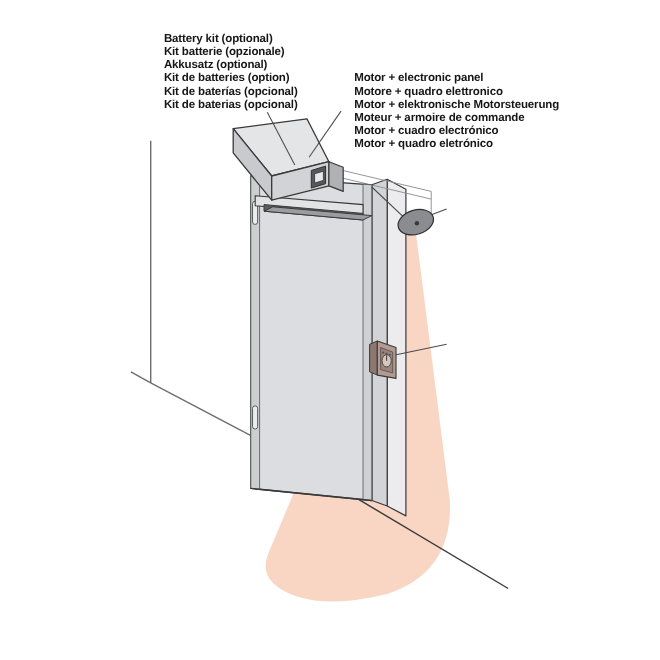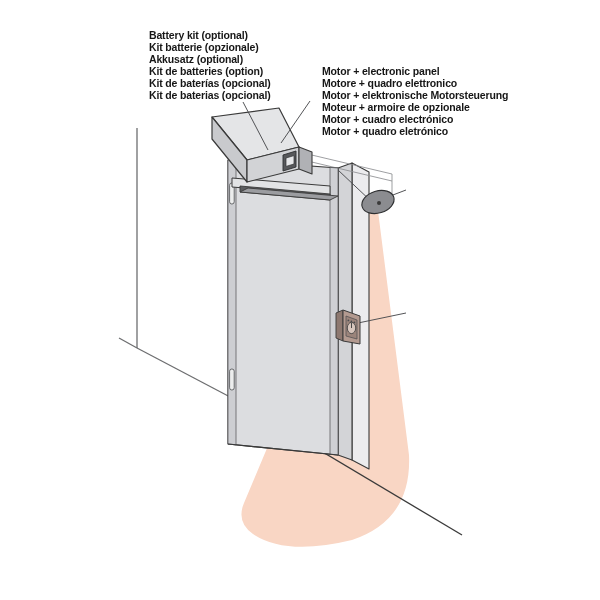--- a/index.html
+++ b/index.html
@@ -166,20 +166,20 @@
     <div>Akkusatz (optional)</div>
     <div>Kit de batteries (option)</div>
     <div>Kit de baterías (opcional)</div>
     <div>Kit de baterias (opcional)</div>
   </div>
 
   <div class="callout" id="callout-motor">
     <div>Motor + electronic panel</div>
     <div>Motore + quadro elettronico</div>
     <div>Motor + elektronische Motorsteuerung</div>
-    <div>Moteur + armoire de opzionale</div>
+    <div>Moteur + armoire de commande</div>
     <div>Motor + cuadro electrónico</div>
     <div>Motor + quadro eletrónico</div>
   </div>
 
 
 
 </div>
 
 </body></html>

